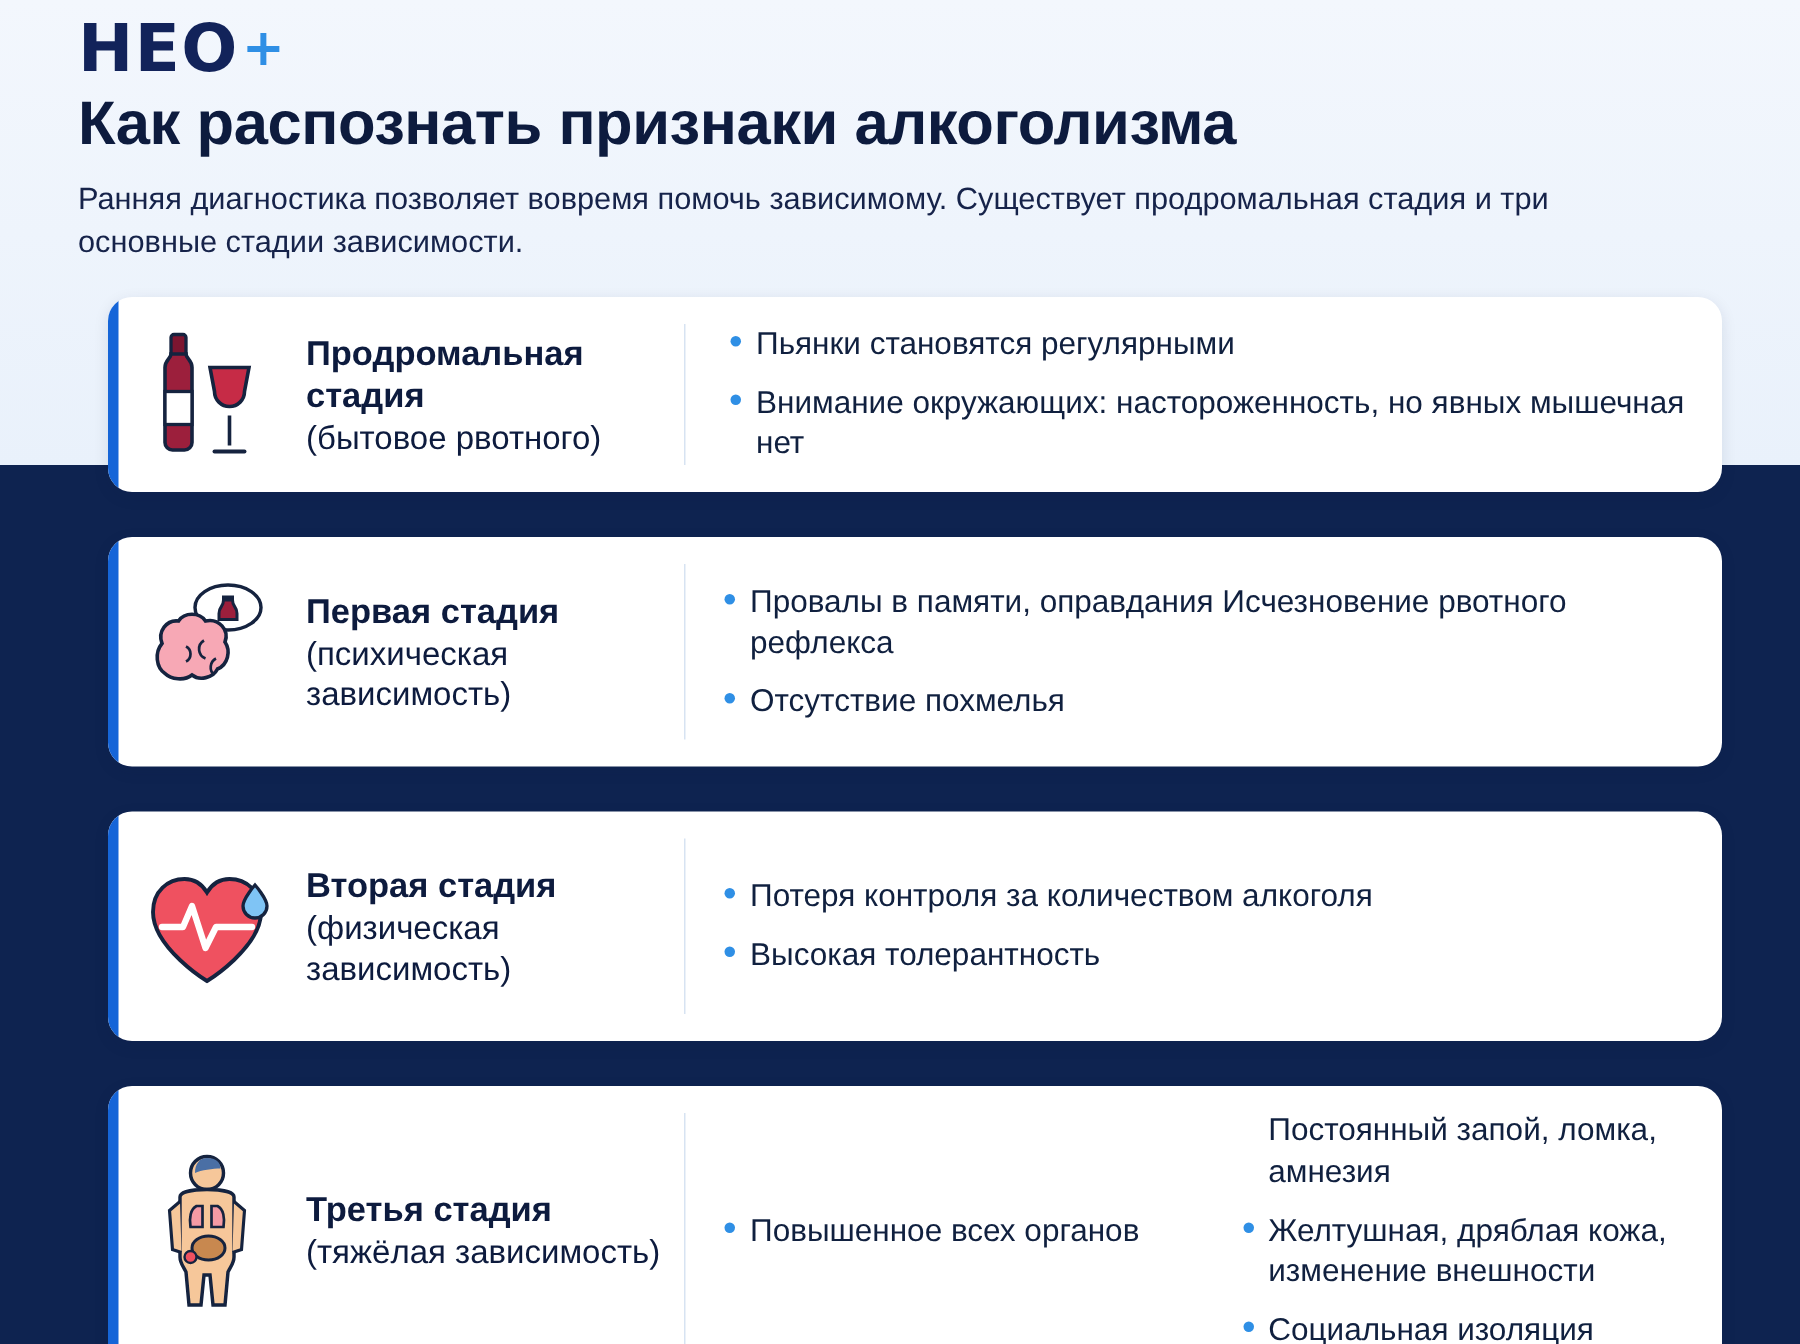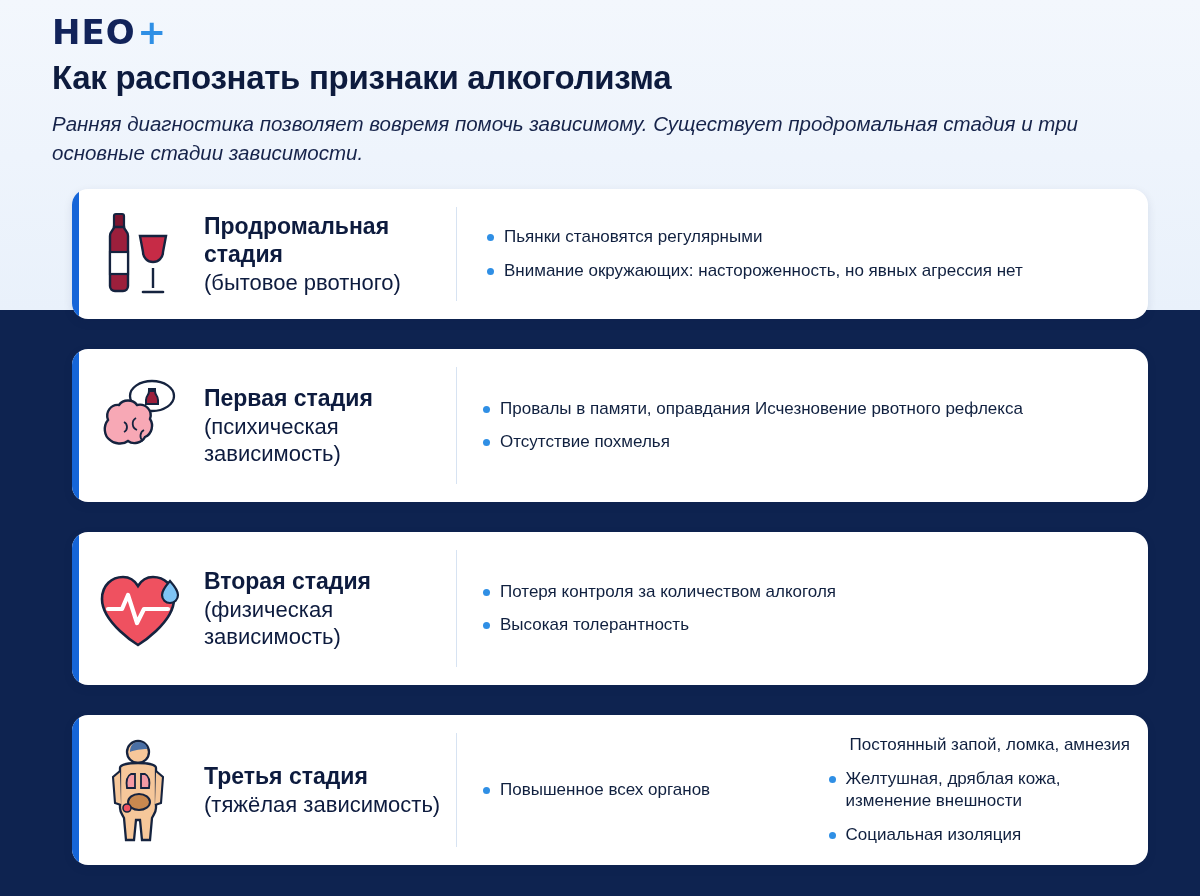--- a/index.html
+++ b/index.html
@@ -27,50 +27,49 @@
   }
   .page { position: relative; z-index: 2; padding: 0 52px; }
 
   
   .logo {
     display: flex; align-items: center;
     padding-top: 18px;
     height: 46px;
   }
   .logo-text {
-    font-size: 34px;
+    font-size: 44px;
     font-weight: bold;
     letter-spacing: 1px;
     color: #12235a;
     font-family: "DejaVu Sans", sans-serif;
   }
   .logo-plus {
     color: #2f8fe5;
     font-size: 34px;
     font-weight: bold;
     margin-left: 2px;
     font-family: "DejaVu Sans", sans-serif;
   }
 
   
   h1.title {
-    font-size: 33px;
+    font-size: 41px;
     line-height: 1.12;
     color: #0d1b3e;
     font-weight: bold;
     margin-top: 14px;
     letter-spacing: -0.3px;
   }
   p.subtitle {
     margin-top: 12px;
     font-size: 20.5px;
     line-height: 1.42;
     color: #16234a;
     max-width: 1030px;
-    font-style: italic;
   }
 
   
   .cards { margin-top: 22px; display: flex; flex-direction: column; gap: 30px; margin-left: 20px; }
   .card {
     background: #ffffff;
     border-radius: 16px;
     display: flex;
     align-items: stretch;
     box-shadow: 0 3px 10px rgba(10,30,70,0.10);
@@ -102,21 +101,21 @@
   .divider { width: 1px; background: #d7e3f2; margin: 18px 0; }
   .cols { display: flex; flex: 1; }
   .col {
     flex: 1;
     padding: 16px 14px 16px 26px;
     display: flex; flex-direction: column; justify-content: center;
     gap: 11px;
   }
   .bullet {
     display: flex; align-items: flex-start; gap: 10px;
-    font-size: 17px; line-height: 1.32; color: #10203f;
+    font-size: 21px; line-height: 1.32; color: #10203f;
   }
   .bullet .dot {
     width: 7px; height: 7px; border-radius: 50%;
     background: #2f8fe5; margin-top: 8px; flex: 0 0 7px;
   }
   .bullet.nodot { padding-left: 17px; justify-content: center; }
 
   .card-0 { min-height: 130px; }
   .card-1 { min-height: 153px; }
   .card-2 { min-height: 153px; }
@@ -158,21 +157,21 @@
         </div>
         <div class="divider"></div>
         <div class="cols">
           <div class="col">
             <div class="bullet">
               <span class="dot"></span>
               <span>Пьянки становятся регулярными</span>
             </div>
             <div class="bullet">
               <span class="dot"></span>
-              <span>Внимание окружающих: настороженность, но явных агрессия нет</span>
+              <span>Внимание окружающих: настороженность, но явных мышечная нет</span>
             </div>
           </div>
         </div>
       </div>
       <div class="card card-1">
         <div class="card-icon">
     <svg width="96" height="96" viewBox="0 0 96 96" fill="none">
       <ellipse cx="62" cy="18" rx="22" ry="15" fill="#ffffff" stroke="#15233f" stroke-width="2.3"></ellipse>
       <path d="M58 13h8v-3h-8z" fill="#15233f"></path>
       <path d="M59 13h6c0 5 3 4 3 9v4h-12v-4c0-5 3-4 3-9z" fill="#9c1f3c" stroke="#15233f" stroke-width="2"></path>

